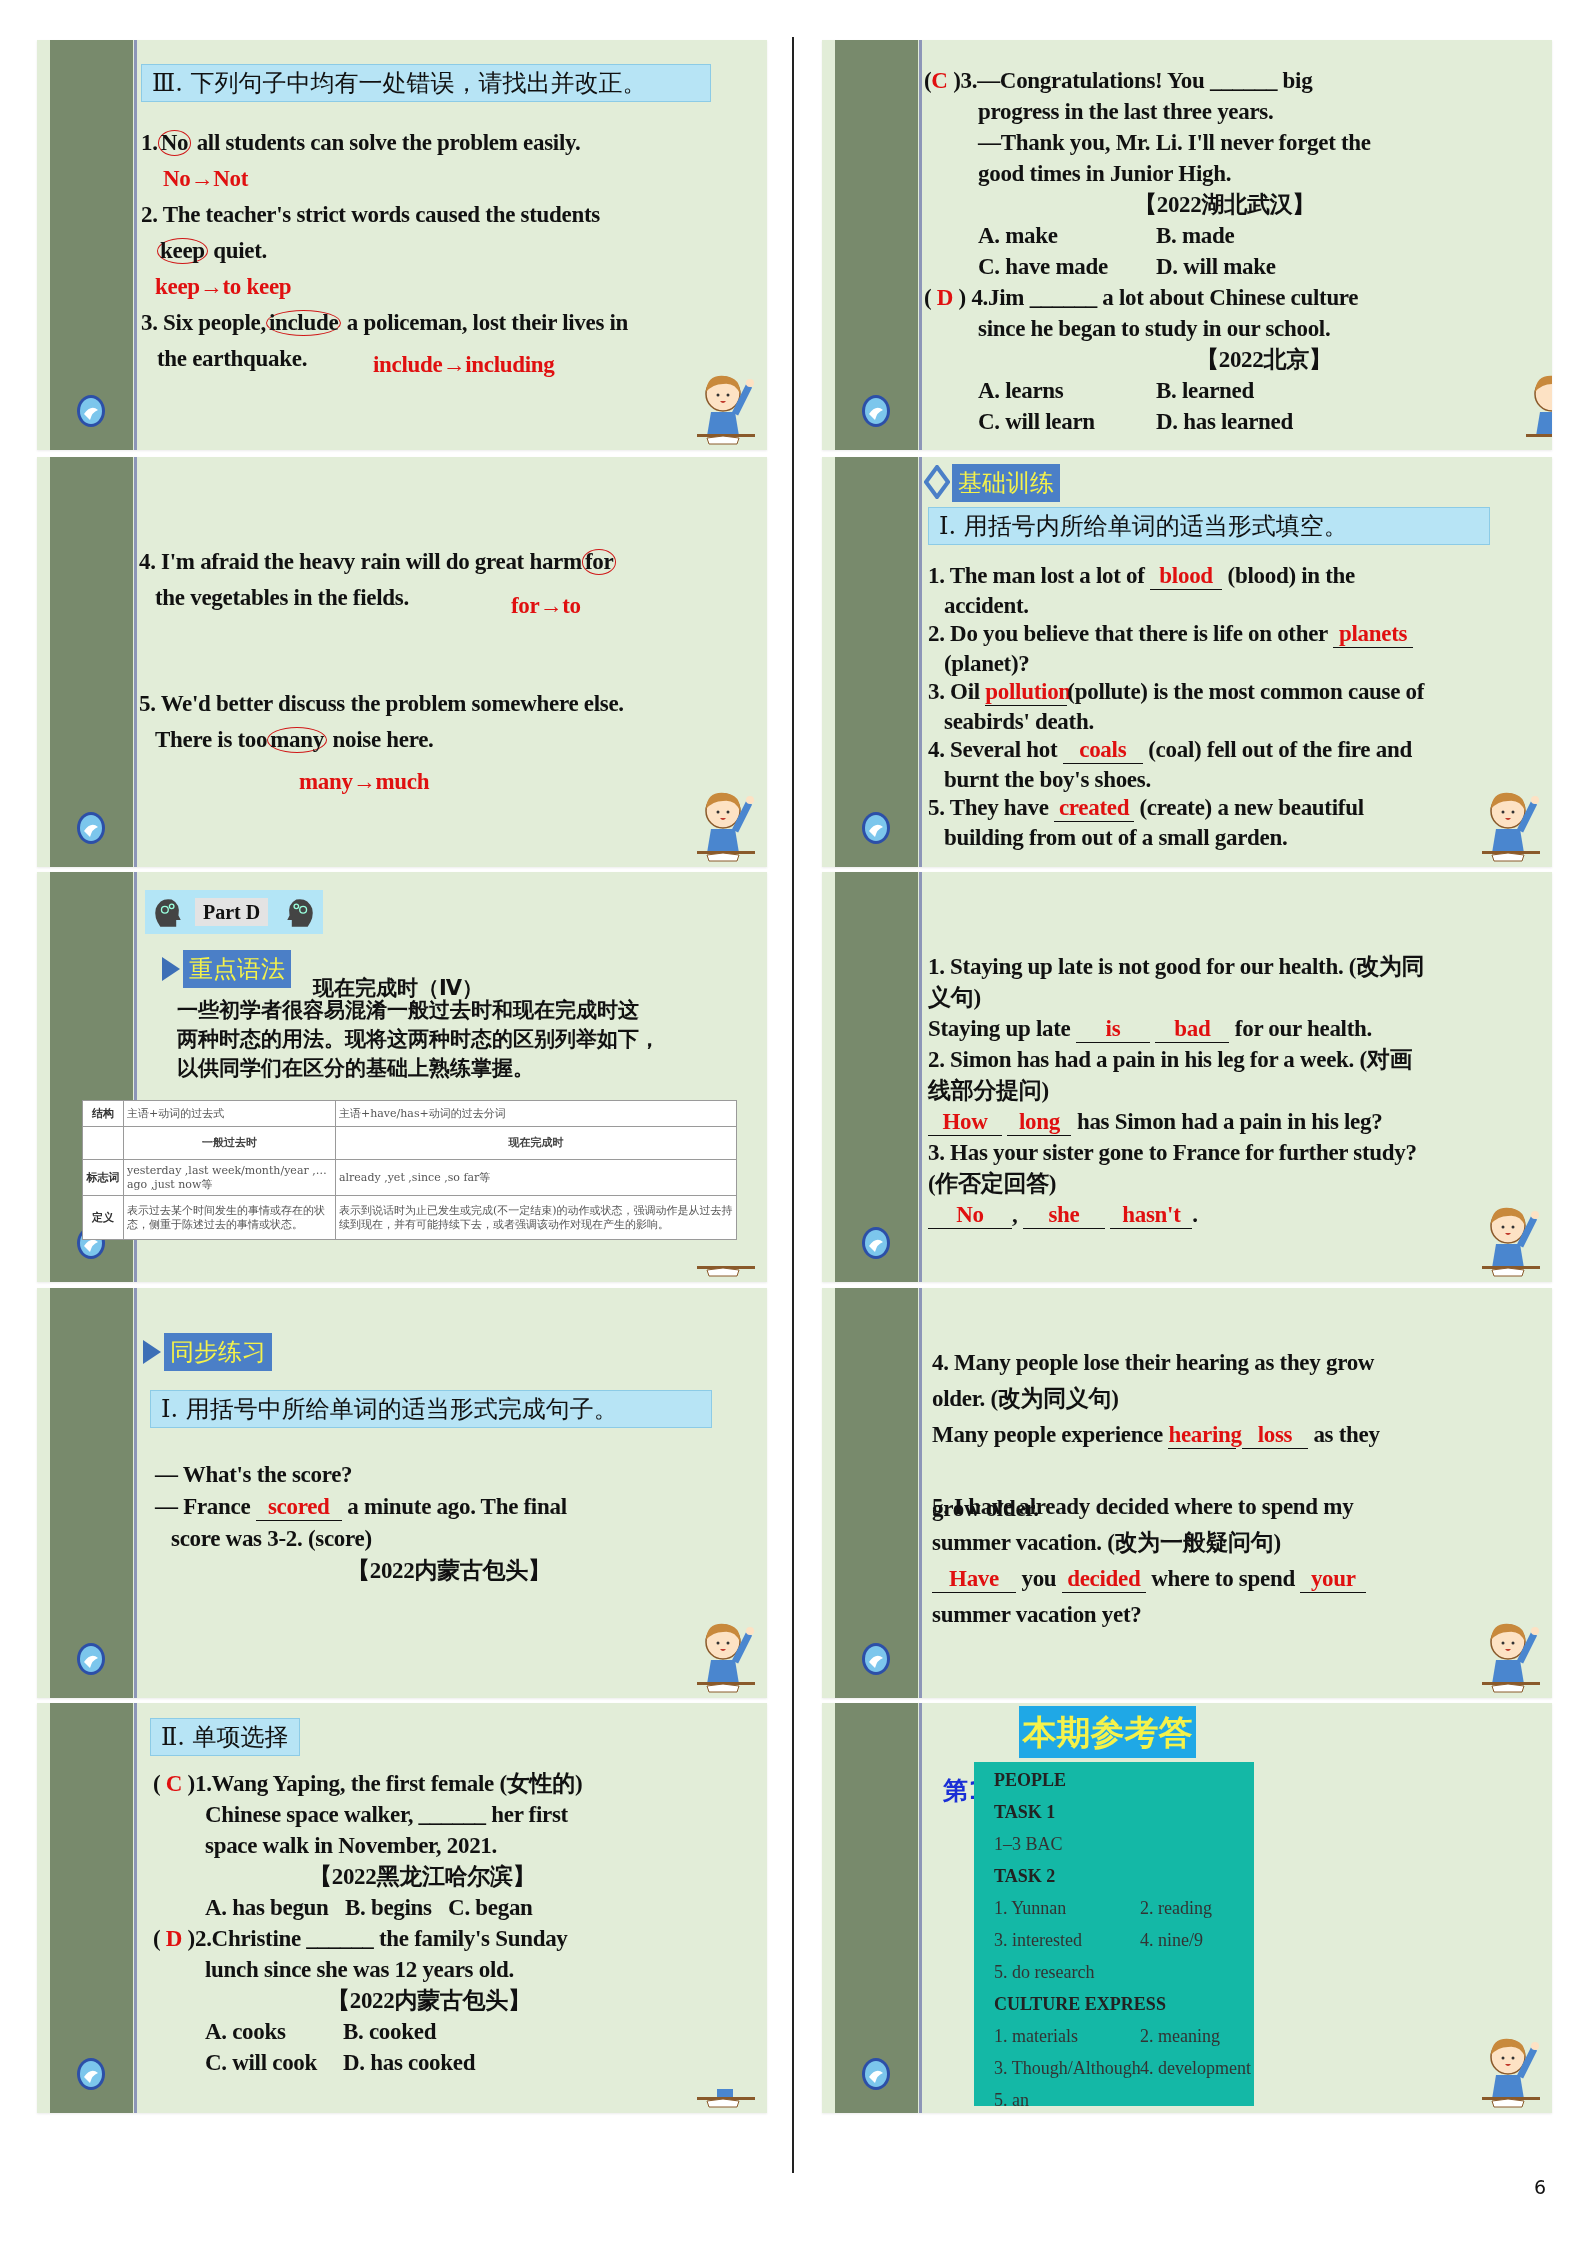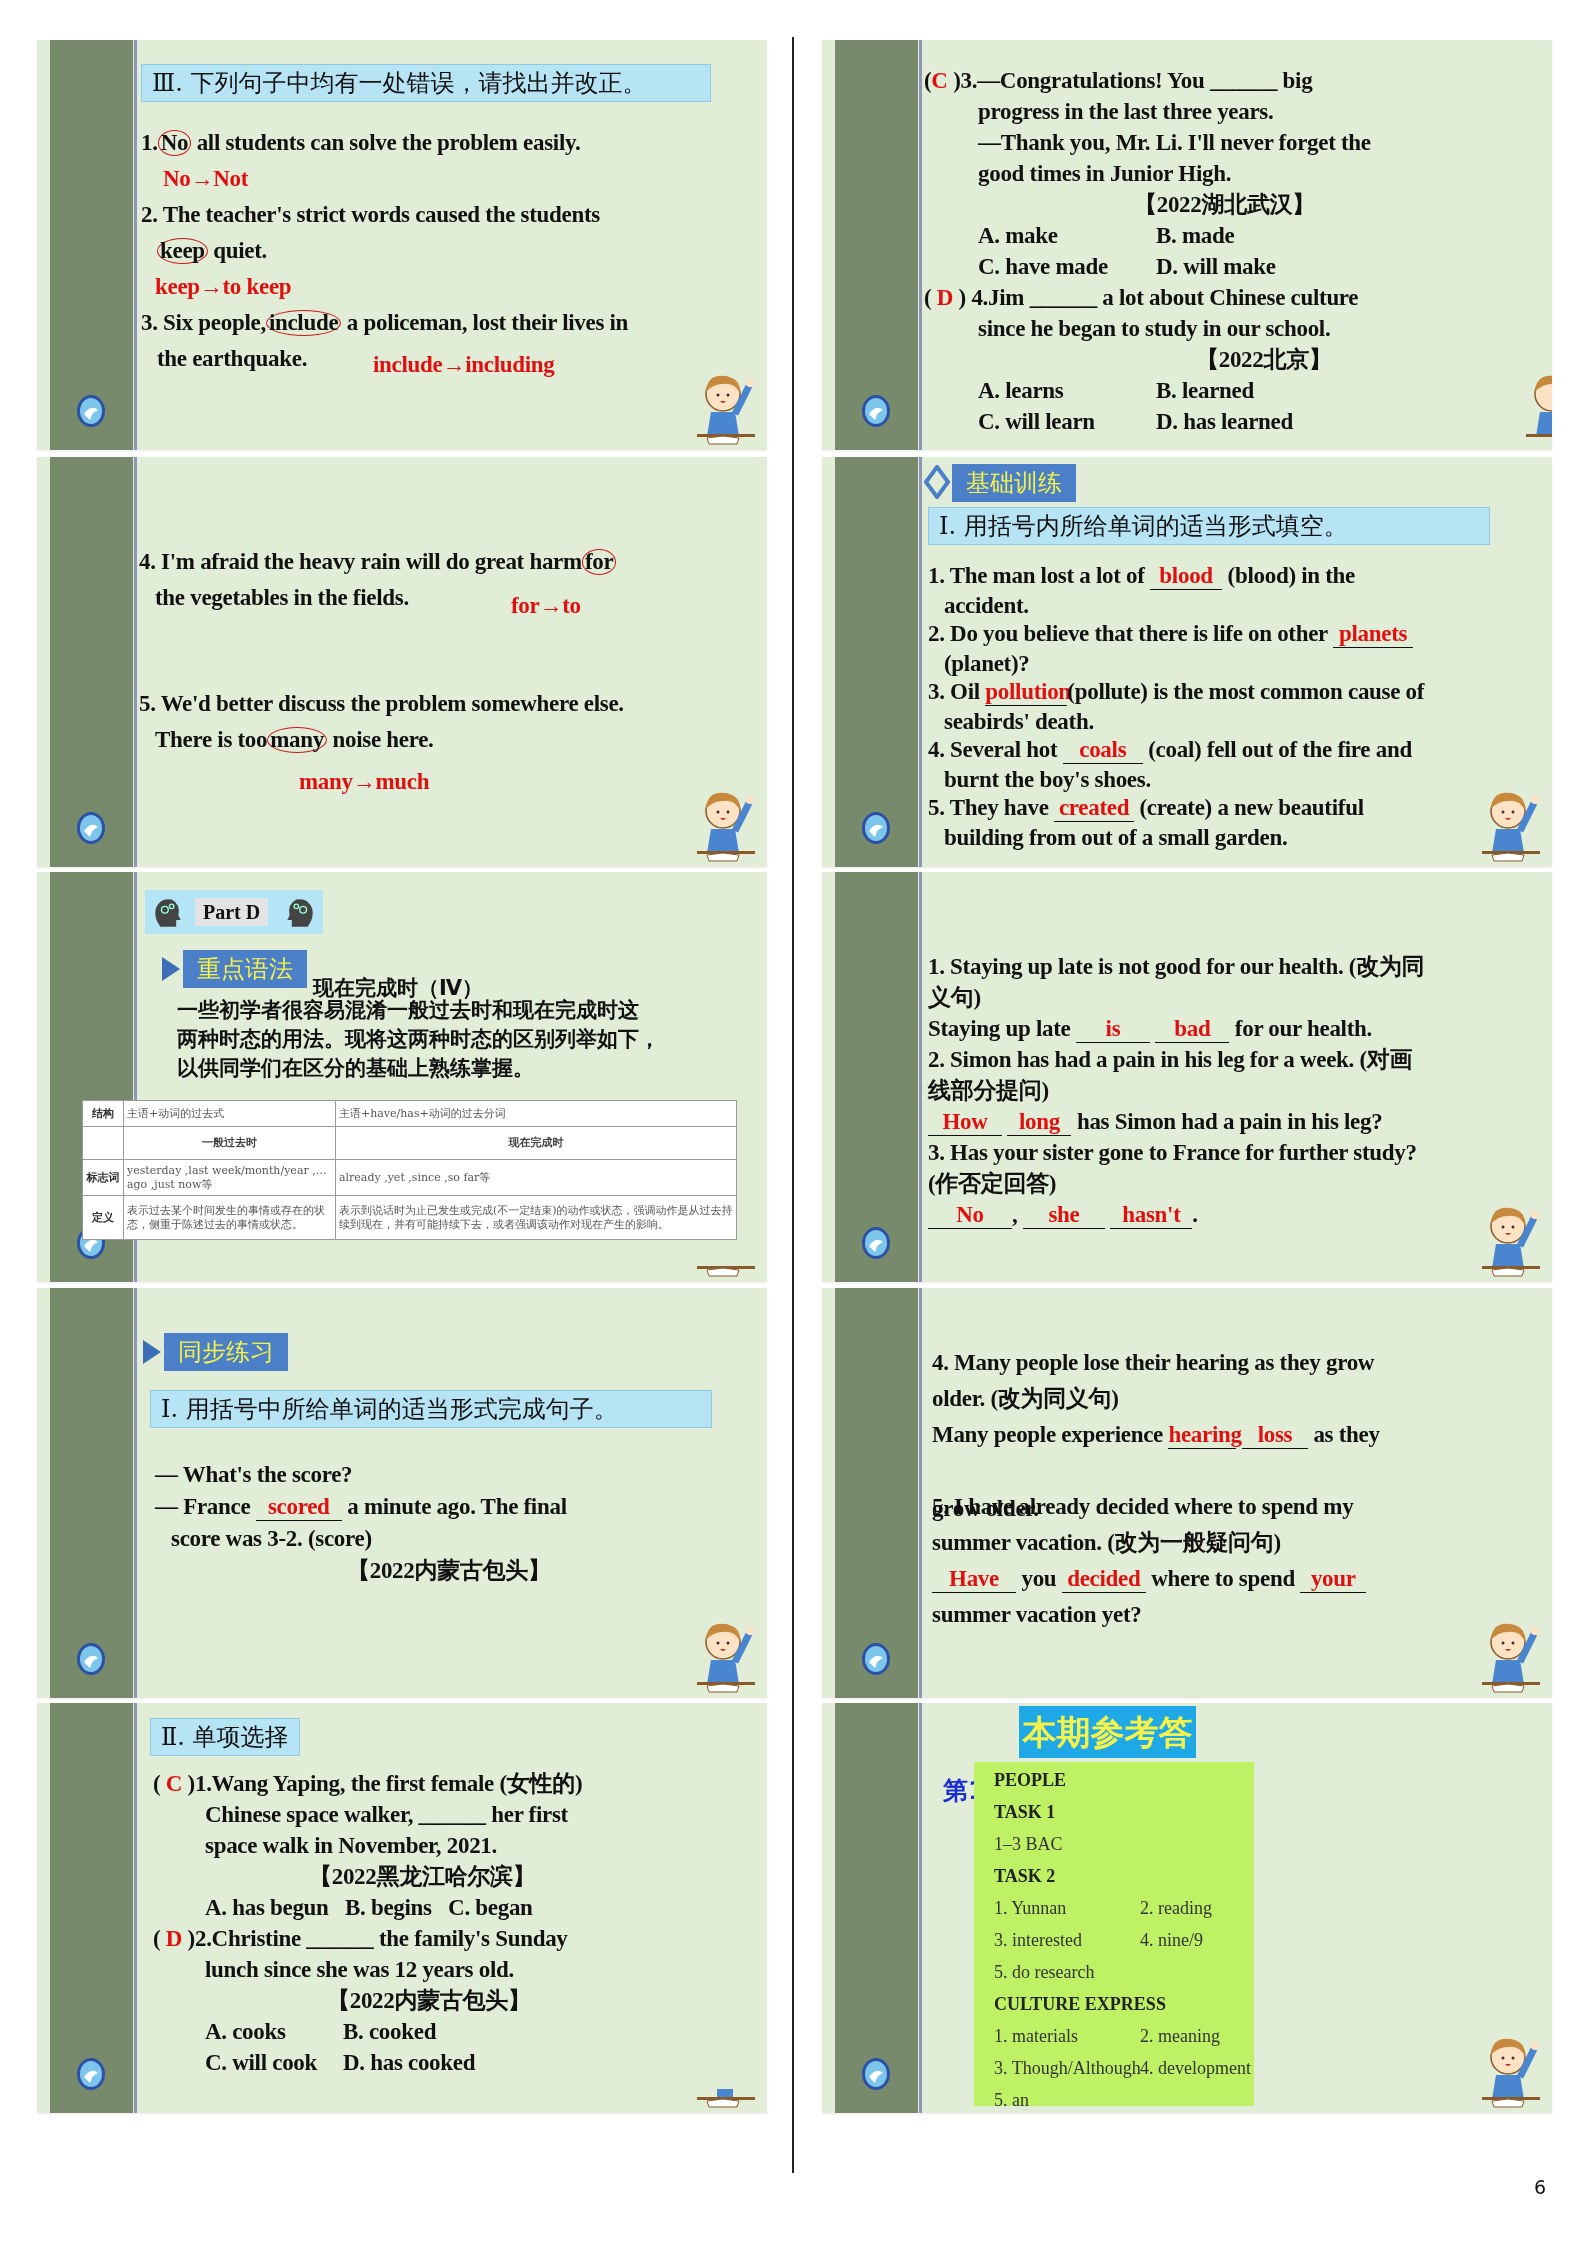--- a/index.html
+++ b/index.html
@@ -11,27 +11,27 @@
   .slide .vline{position:absolute;left:97px;top:0;width:3px;height:100%;background:#8d96b8;}
   .slide .logo{position:absolute;left:39px;bottom:22px;width:30px;height:34px;}
   .slide .kid{position:absolute;right:8px;bottom:4px;width:66px;height:82px;}
   .content{position:absolute;left:100px;top:0;right:0;bottom:0;}
   .bold{font-weight:bold;}
   .t{position:absolute;font-weight:bold;font-size:23px;line-height:30px;white-space:nowrap;letter-spacing:-0.3px;}
   .red{color:#e01010;}
   .blank{display:inline-block;border-bottom:1.5px solid #111;text-align:center;line-height:26px;color:#e01010;font-weight:bold;}
   .circ{display:inline-block;border:1.8px solid #d01818;border-radius:50%;padding:0 2px;line-height:24px;}
   .hdr-box{position:absolute;background:#b7e4f5;border:1.5px solid #8ccbe6;font-family:"DejaVu Serif",serif;font-size:24px;line-height:36px;padding:0 10px;white-space:nowrap;color:#111;}
-  .tag-blue{position:absolute;background:#4b7fc7;color:#f5f24a;font-family:"DejaVu Sans",sans-serif;font-size:24px;line-height:38px;padding:0 14px;white-space:nowrap;}
+  .tag-blue{position:absolute;background:#4b7fc7;color:#f5f24a;font-family:"DejaVu Sans",sans-serif;font-size:24px;line-height:38px;padding:0 6px;white-space:nowrap;}
   .tri{position:absolute;width:0;height:0;border-top:12px solid transparent;border-bottom:12px solid transparent;border-left:18px solid #3d6fb6;}
   .cn-sans{font-family:"DejaVu Sans",sans-serif;font-weight:bold;}
   table.grammar{position:absolute;border-collapse:collapse;background:#fff;font-family:"DejaVu Serif",serif;font-size:11px;color:#555;}
   table.grammar td,table.grammar th{border:1.5px solid #9a9a9a;padding:2px 3px;vertical-align:middle;line-height:14px;}
   table.grammar th{font-weight:bold;color:#444;height:28px;}
-  .answer-box{position:absolute;background:#bef264;font-family:"Liberation Serif",serif;font-size:18px;color:#333;}
+  .answer-box{position:absolute;background:#14b8a6;font-family:"Liberation Serif",serif;font-size:18px;color:#333;}
   .answer-box .row{position:absolute;left:20px;white-space:nowrap;}
   .answer-box .row b{color:#222;}
 </style>
 </head>
 <body>
 
 <div class="divider"></div>
 
 <div class="slide" style="left:37px;top:40px;">
   <div class="band"></div>

